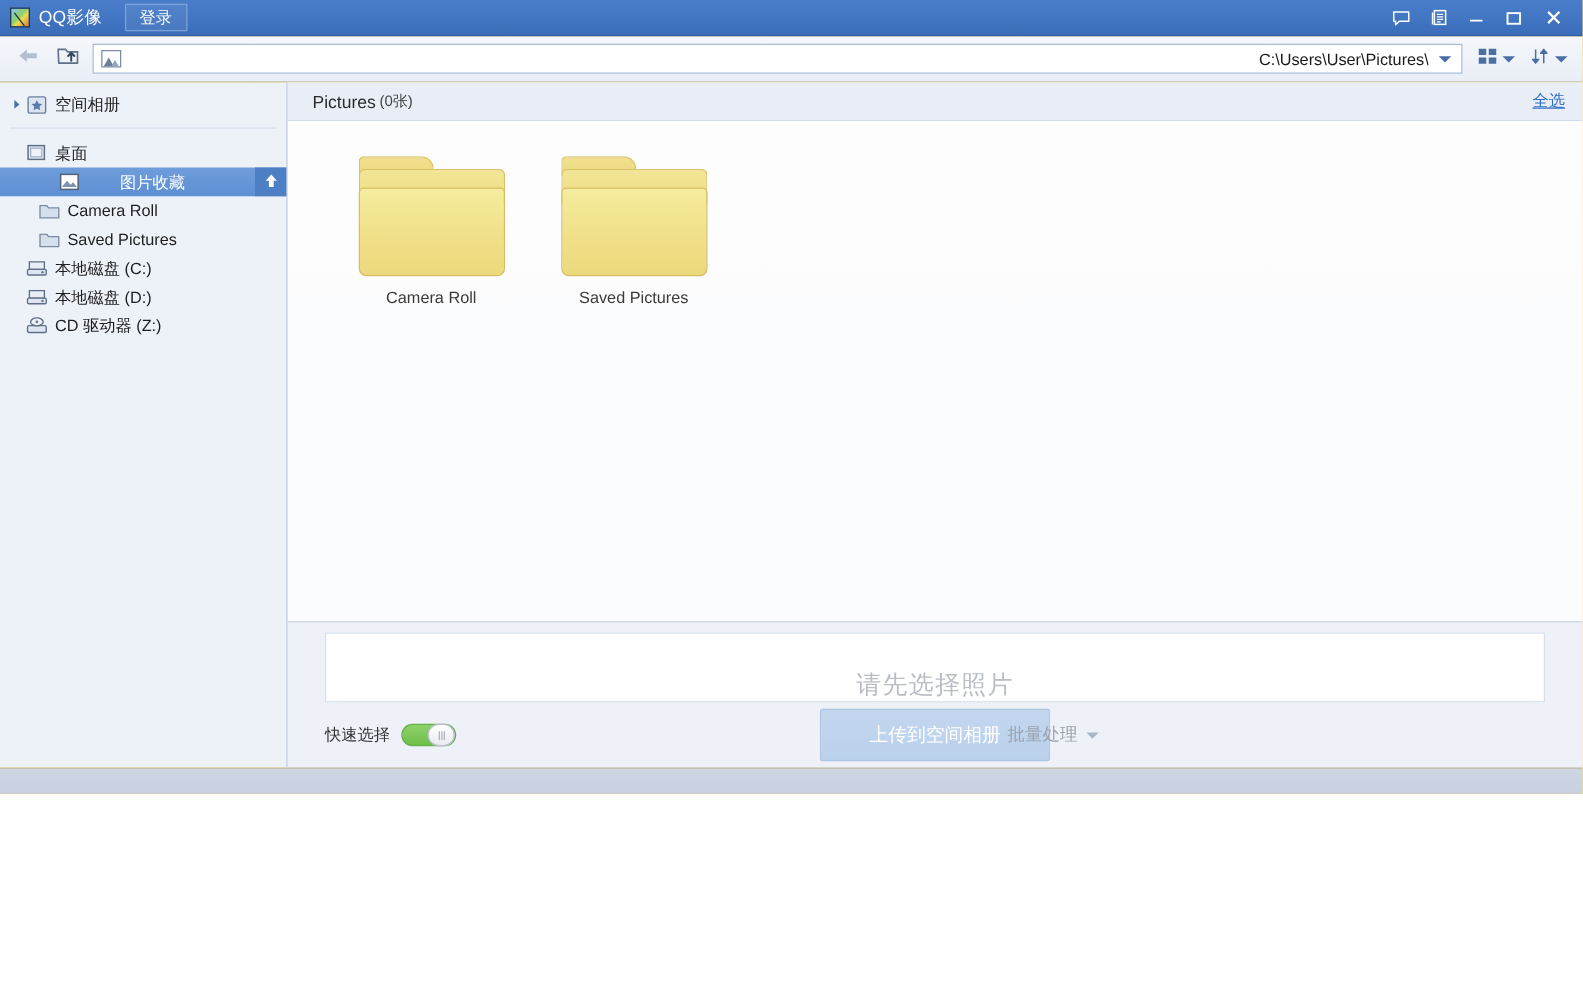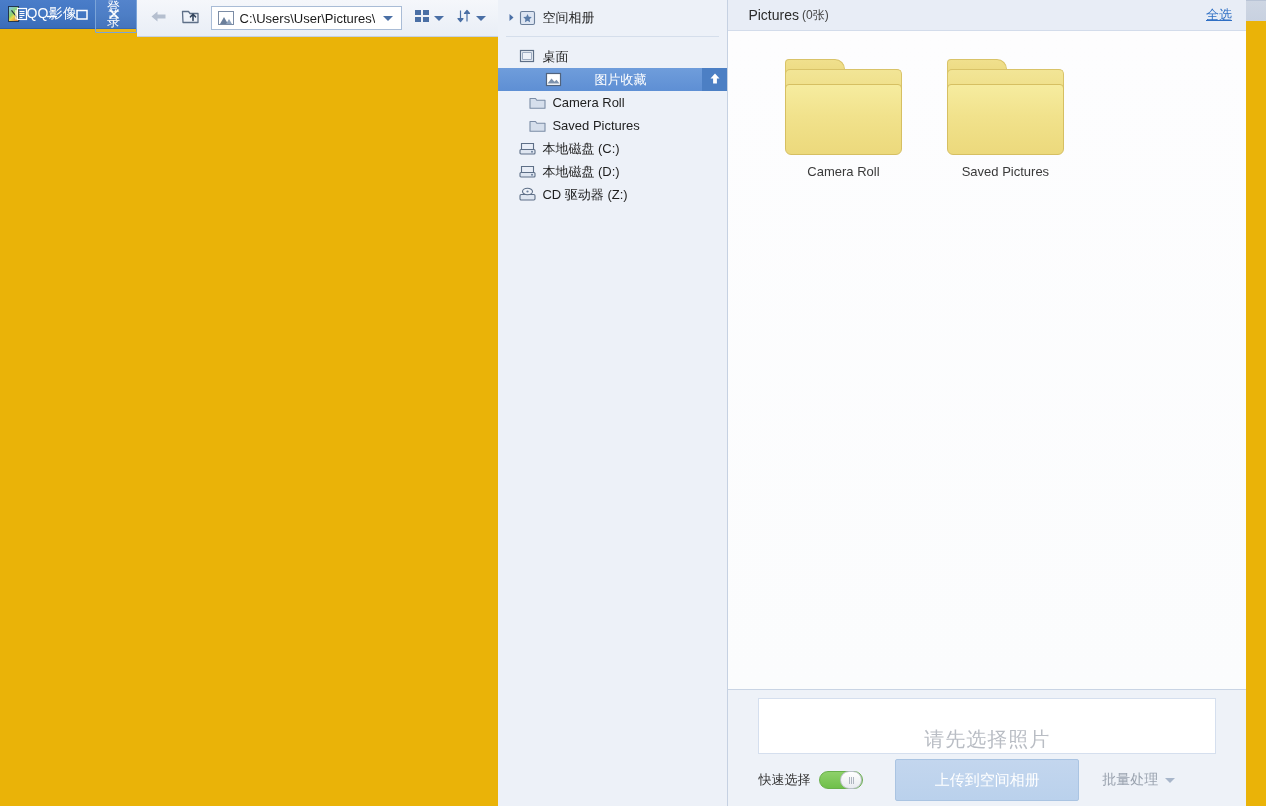--- a/index.html
+++ b/index.html
@@ -7,22 +7,22 @@
   }
   body {
     width: 1266px; height: 806px;
     font-family: "Liberation Sans", "DejaVu Sans", sans-serif;
     background: #ffffff;
     overflow: hidden;
     -webkit-font-smoothing: antialiased;
   }
   .app {
     position: relative;
-    width: 1266px; height: 806px;
-    display: flex; 
+    width: 1266px; height: 635px;
+    display: flex; flex-direction: column;
     background: #eab308;
   }
 
   
   .titlebar {
     height: 28px; flex: 0 0 28px;
     background: linear-gradient(to bottom, #4a7dc9 0%, #4276c2 55%, #3a6cb8 100%);
     display: flex; align-items: center;
     position: relative;
     border-bottom: 1px solid #2f5fa8;
@@ -275,21 +275,21 @@
     position: absolute; left: 50%; transform: translateX(-50%);
     width: 184px; height: 42px;
     background: linear-gradient(to bottom, #c3d6ee 0%, #bad1ec 100%);
     border: 1px solid #aac4e2;
     color: #ffffff; font-size: 15px;
     display: flex; align-items: center; justify-content: center;
     border-radius: 2px; cursor: default;
     box-sizing: border-box;
   }
   .batch {
-    position: absolute; left: 50%; margin-left: 115px;
+    position: absolute; left: 50%; margin-left: 58px;
     display: flex; align-items: center; gap: 7px;
     font-size: 14px; color: #9aa3af; cursor: pointer;
   }
   .statusbar {
     height: 20px; flex: 0 0 20px;
     background: linear-gradient(to bottom, #ced6e3 0%, #c8d1e0 100%);
     border-top: 1px solid #b9c4d6;
   }
   .caret-dn {
     width: 0; height: 0;

